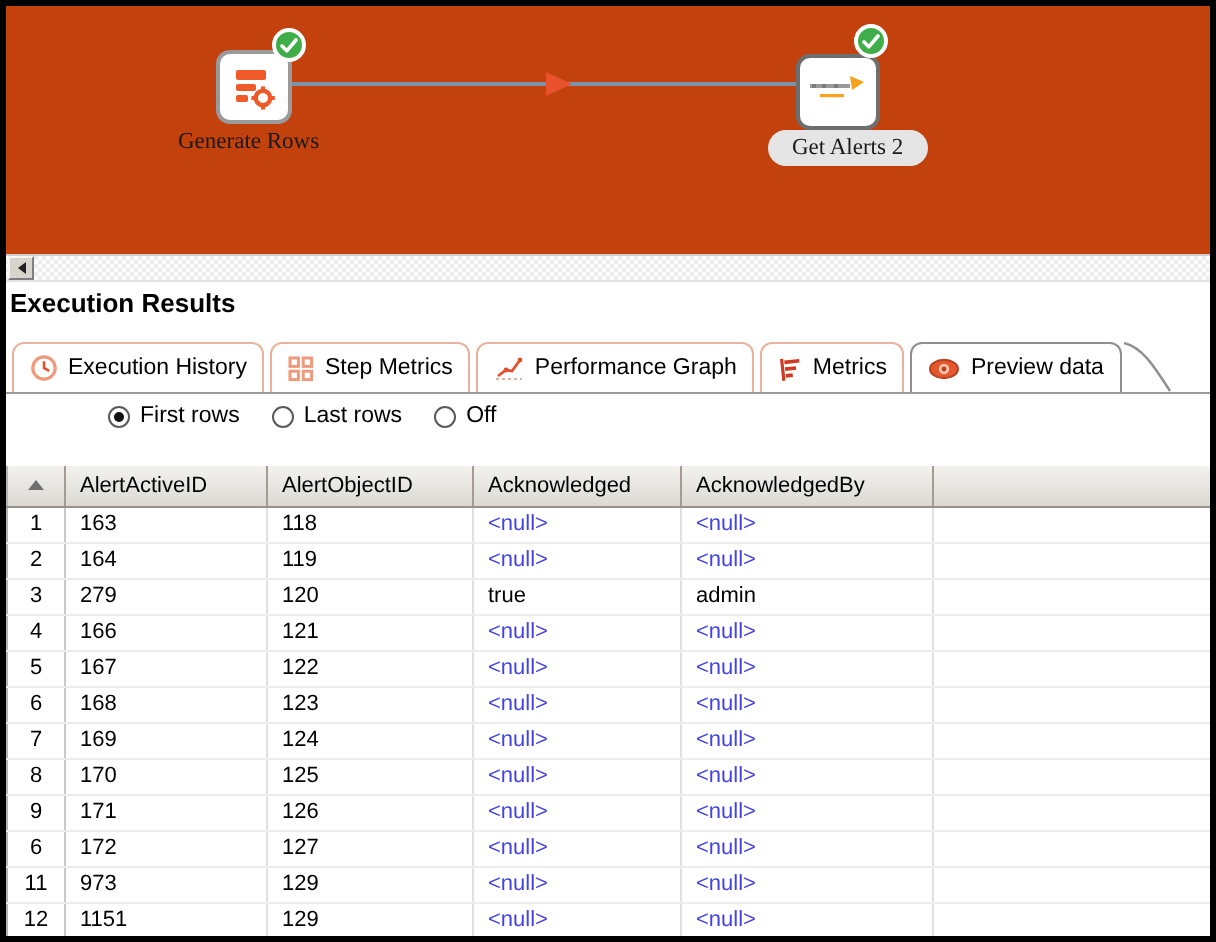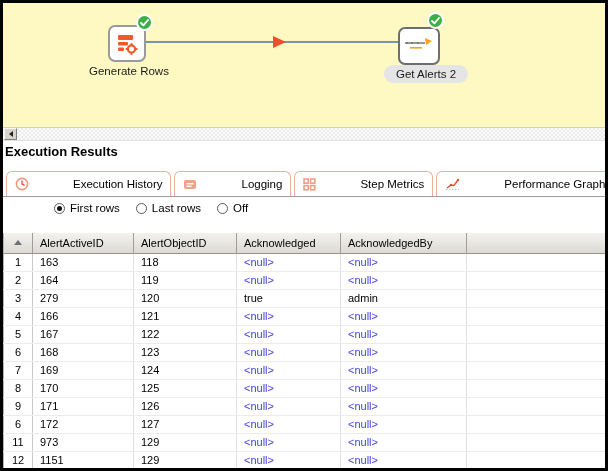--- a/index.html
+++ b/index.html
@@ -1,40 +1,40 @@
 <!DOCTYPE html>
 <html><head>
 <meta charset="utf-8">
 <style>
   html,body{margin:0;padding:0;background:#fff;}
   body{font-family:"Liberation Sans","DejaVu Sans",sans-serif;-webkit-font-smoothing:antialiased;}
   .frame{position:relative;width:602px;height:465px;border:3px solid #000;background:#fff;overflow:hidden;}
 
   
-  .canvas{position:absolute;left:0;top:0;width:602px;height:124px;background:#fef9c3;}
+  .canvas{position:absolute;left:0;top:0;width:602px;height:124px;background:#c2410c;font-family:Liberation Serif, serif;}
   .node-box{position:absolute;background:#fff;border:2px solid #9a9a9a;border-radius:7px;box-sizing:border-box;display:flex;align-items:center;justify-content:center;}
   .node-box.sel{border-color:#6e6e6e;}
   .node-label{position:absolute;font-size:11.5px;color:#1a1a1a;white-space:nowrap;}
   .node-pill{position:absolute;font-size:11.5px;color:#1a1a1a;background:#e5e5e5;border-radius:12px;padding:3px 12px;white-space:nowrap;}
   .badge{position:absolute;width:17px;height:17px;border-radius:50%;background:#3fae49;border:2px solid #fff;box-sizing:border-box;display:flex;align-items:center;justify-content:center;}
   .hop{position:absolute;height:2px;background:#7d93ad;}
   .hop-arrow{position:absolute;width:0;height:0;border-top:6px solid transparent;border-bottom:6px solid transparent;border-left:13px solid #e8522c;}
 
   
   .hscroll{position:absolute;left:0;top:124px;width:602px;height:14px;border-top:1px solid #cfcfcf;border-bottom:1px solid #e2e2e2;box-sizing:border-box;
     background-color:#fbfbfb;
     background-image:linear-gradient(45deg,#ececec 25%,transparent 25%,transparent 75%,#ececec 75%),linear-gradient(45deg,#ececec 25%,transparent 25%,transparent 75%,#ececec 75%);
     background-size:4px 4px;background-position:0 0,2px 2px;}
   .hscroll-btn{position:absolute;left:1px;top:0px;width:13px;height:12px;background:#d8d4cc;border:1px solid;border-color:#f7f6f3 #7e7e7e #7e7e7e #f7f6f3;box-sizing:border-box;display:flex;align-items:center;justify-content:center;}
   .hscroll-btn .tri{width:0;height:0;border-top:3px solid transparent;border-bottom:3px solid transparent;border-right:4px solid #222;}
 
   
   .results-title{position:absolute;left:2px;top:141px;font-size:13px;font-weight:bold;color:#000;}
   .tabbar{position:absolute;left:0;top:168px;width:602px;height:26px;border-bottom:1px solid #9c9c9c;box-sizing:border-box;display:flex;align-items:flex-end;padding-left:3px;}
-  .tab{display:inline-flex;align-items:center;height:25px;padding:0 8px;margin-right:3px;background:#fff;border:1px solid #e9b29c;border-bottom:none;border-radius:6px 6px 0 0;font-size:11.5px;color:#000;white-space:nowrap;box-sizing:border-box;gap:39px;}
+  .tab{display:inline-flex;align-items:center;height:25px;padding:0 8px;margin-right:3px;background:#fff;border:1px solid #e9b29c;border-bottom:none;border-radius:6px 6px 0 0;font-size:11.5px;color:#000;white-space:nowrap;box-sizing:border-box;}
   .tab.active{border-color:#8f8f8f;}
   .tab .ticon{margin-right:5px;display:inline-flex;}
   .swoosh{height:25px;margin-left:-2px;}
 
   
   .radio-row{position:absolute;left:7px;top:199px;display:flex;align-items:center;font-size:11.5px;color:#000;padding-left:44px;}
   .radio{display:flex;align-items:center;margin-right:16px;}
   .rb{width:11px;height:11px;border-radius:50%;border:1px solid #5a5a5a;background:#fff;box-sizing:border-box;margin-right:5px;position:relative;}
   .rb.on::after{content:"";position:absolute;left:2px;top:2px;width:5px;height:5px;border-radius:50%;background:#111;}
 
@@ -106,30 +106,20 @@
 
   <div class="tabbar">
     <div class="tab">
       <span class="ticon">
         <svg width="14" height="14" viewBox="0 0 14 14">
             <circle cx="7" cy="7" r="5.6" fill="none" stroke="#ef9a7d" stroke-width="1.6"></circle>
             <polyline points="7,3.6 7,7 9.6,8.4" fill="none" stroke="#e2512f" stroke-width="1.3"></polyline>
           </svg>
       </span>
       <span>Execution History</span>
-    </div>
-    <div class="tab">
-      <span class="ticon">
-        <svg width="14" height="13" viewBox="0 0 14 13">
-            <rect x="1" y="2" width="12" height="9" rx="2" fill="#f2a287"></rect>
-            <rect x="3.5" y="5" width="7" height="1.4" fill="#fff"></rect>
-            <rect x="3.5" y="7.6" width="5" height="1.4" fill="#fff"></rect>
-          </svg>
-      </span>
-      <span>Logging</span>
     </div>
     <div class="tab">
       <span class="ticon">
         <svg width="13" height="13" viewBox="0 0 13 13" fill="none" stroke="#ef9a7d" stroke-width="1.5">
             <rect x="1" y="1" width="4.2" height="4.2"></rect>
             <rect x="7.6" y="1" width="4.2" height="4.2"></rect>
             <rect x="1" y="7.6" width="4.2" height="4.2"></rect>
             <rect x="7.6" y="7.6" width="4.2" height="4.2"></rect>
           </svg>
       </span>

